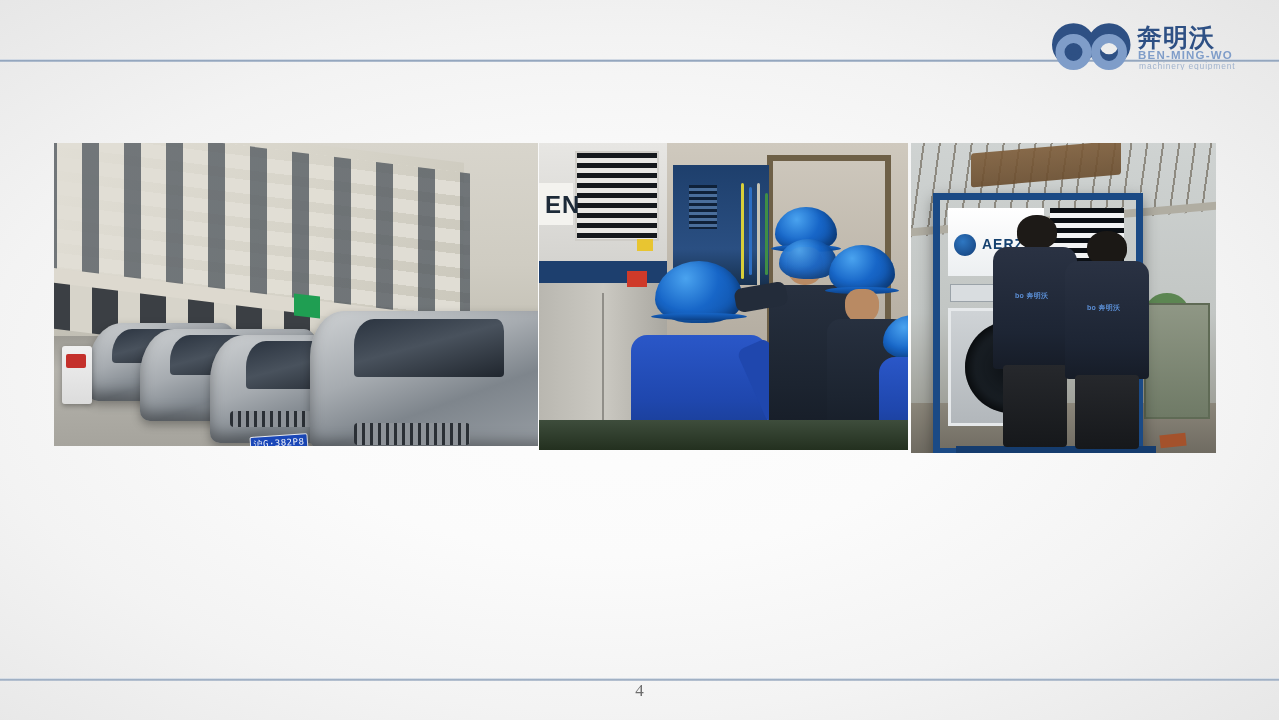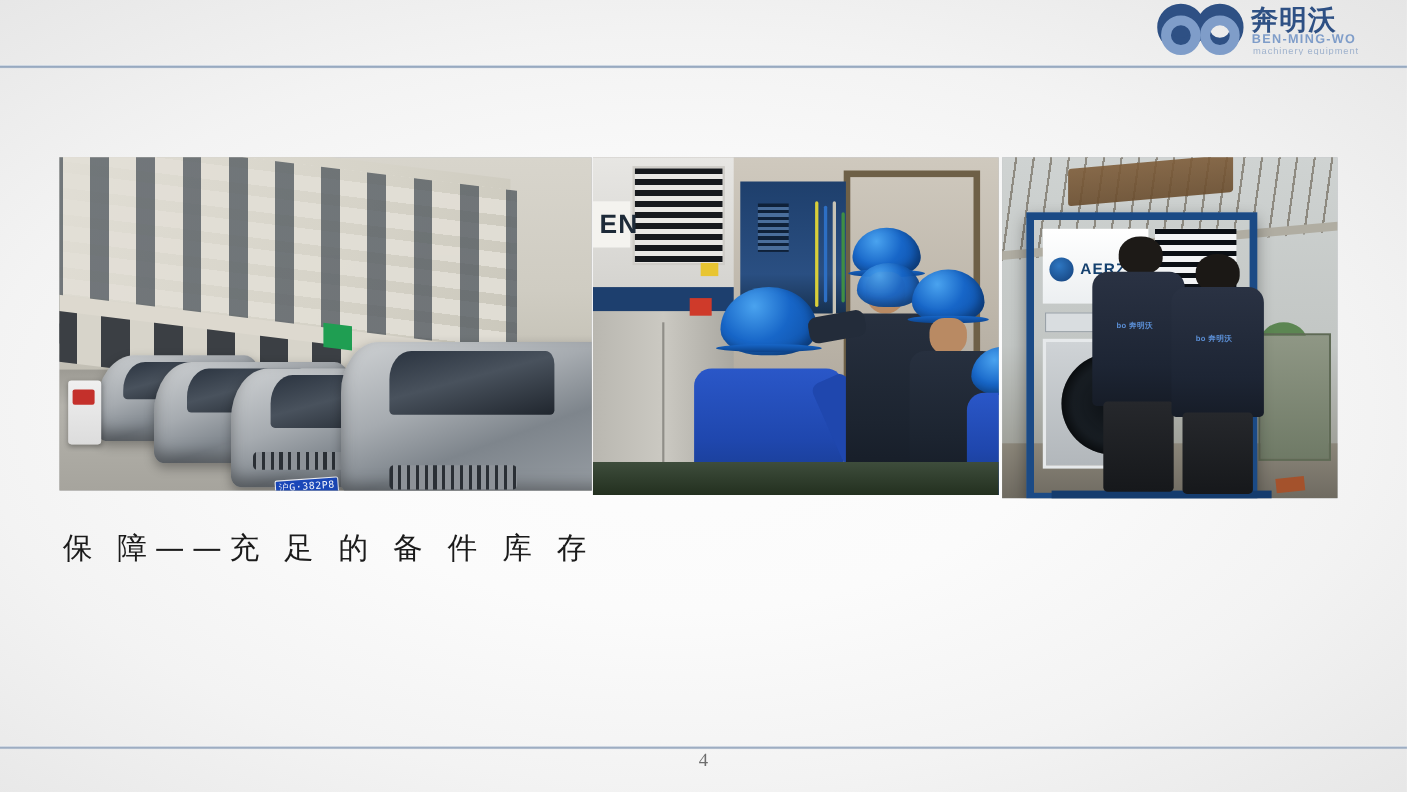--- a/index.html
+++ b/index.html
@@ -23,21 +23,21 @@
   
   .header-rule {
     position: absolute;
     left: 0; top: 59px;
     width: 1279px; height: 3px;
     background: linear-gradient(to bottom, #eef1f5 0%, #9fb0c6 45%, #7f93ae 60%, #ccd6e2 100%);
   }
 
   .logo {
     position: absolute;
-    right: 14px; top: 0;
+    right: 14px; top: 20px;
     width: 228px; height: 50px;
   }
   .logo svg { display:block; }
 
   
   .page-title {
     position: absolute;
     left: 55px; top: 78px;
     font-size: 30px;
     font-weight: bold;
@@ -484,19 +484,18 @@
                       background: linear-gradient(to bottom,#26282c,#16181b); border-radius:4px;"></div>
         </div>
 
         <div class="p3-brick"></div>
       </div>
     </div>
 
   </div>
 
   <div class="bullets">
-    <div class="bullet-line">保 障——充 足 的 备 件 库 存</div>
   </div>
 
   <div class="footer-rule"></div>
   <div class="page-number">4</div>
 
 </div>
 
 </body></html>

